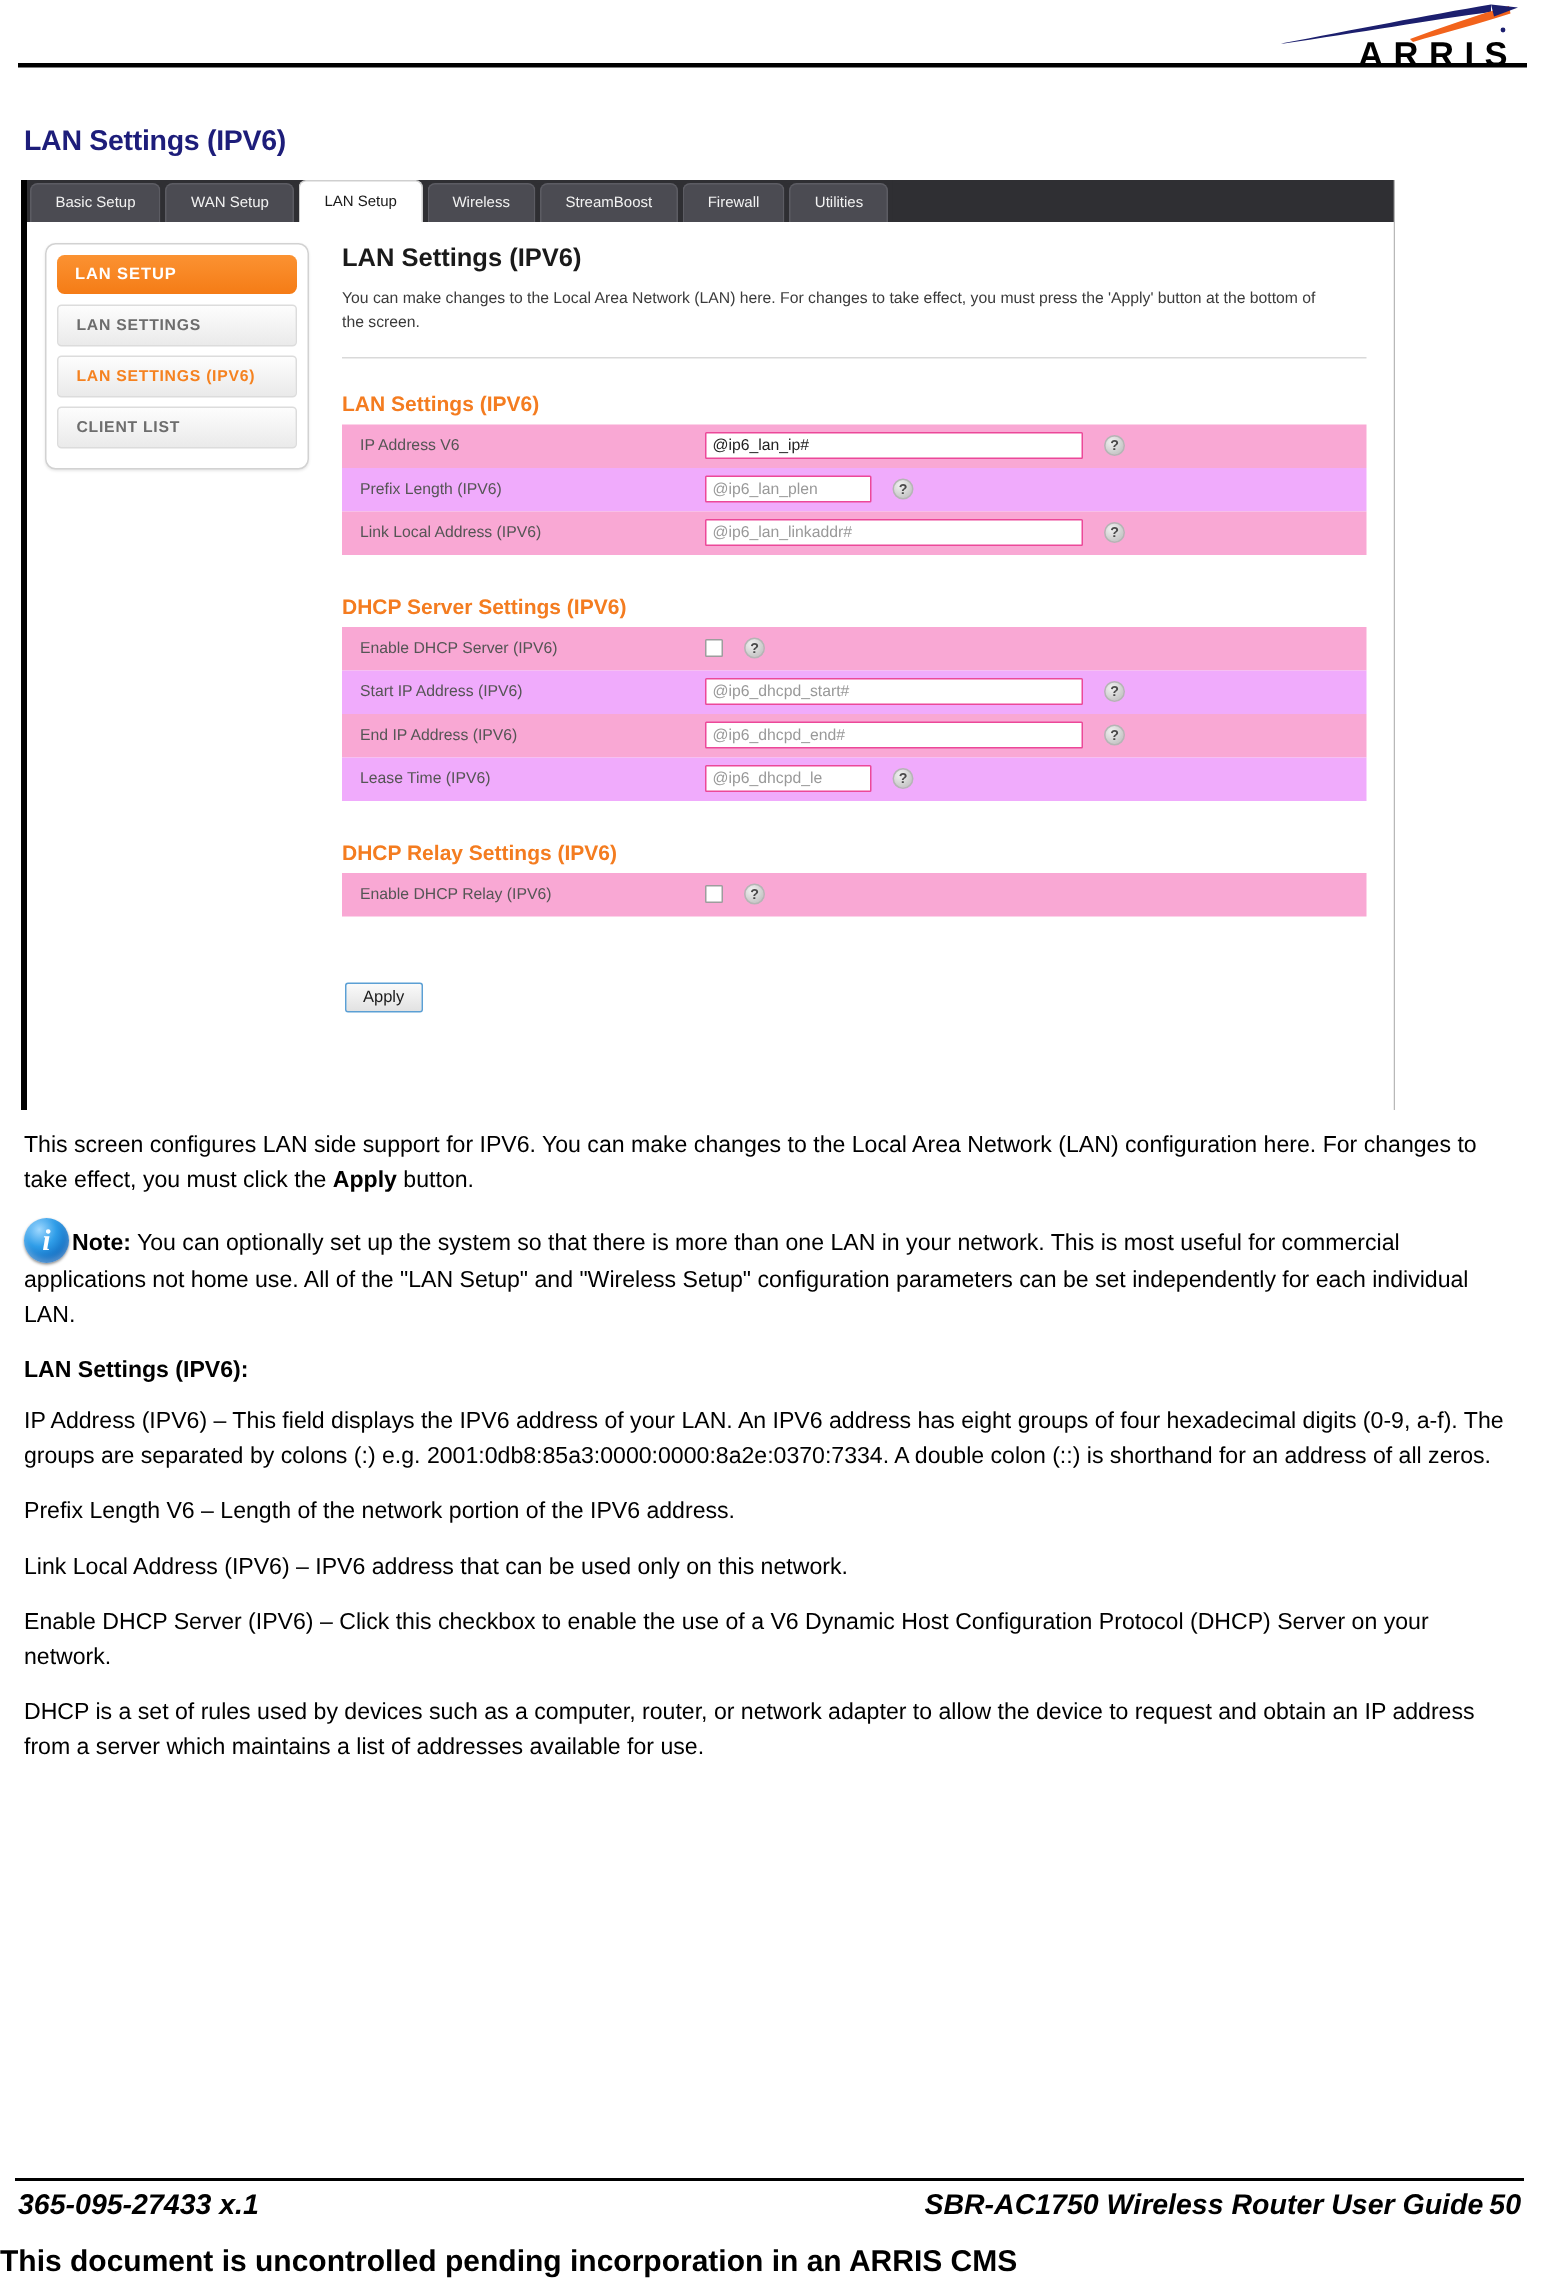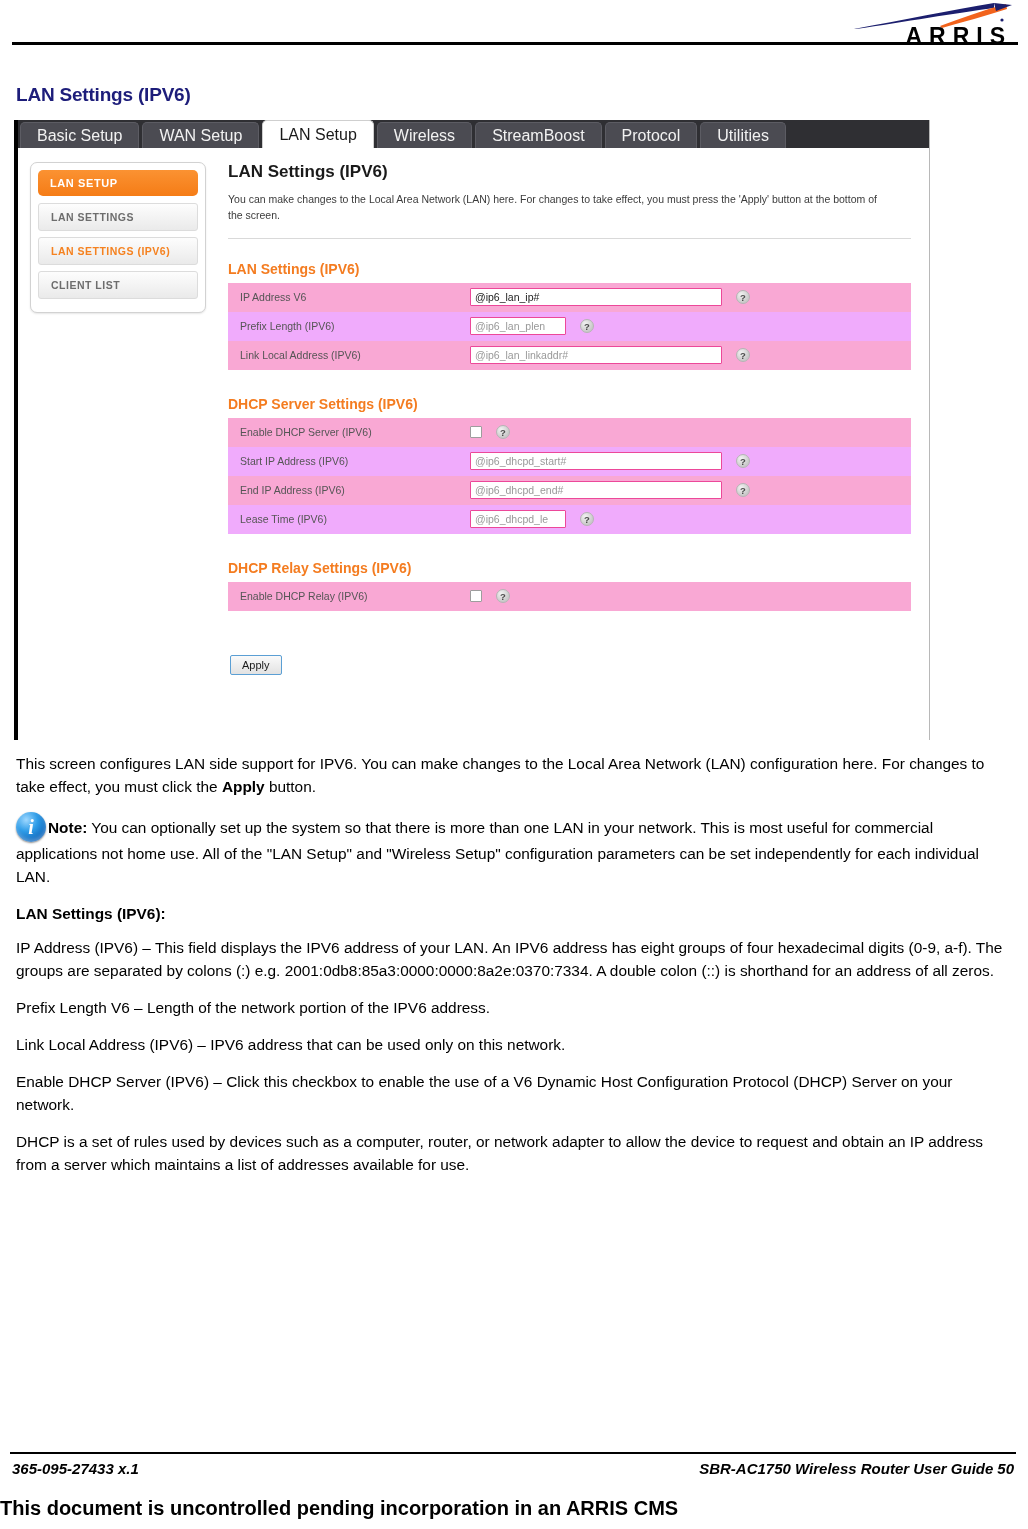--- a/index.html
+++ b/index.html
@@ -70,21 +70,21 @@
     display: flex;
     height: 28px;
     background: #2f2f33;
     align-items: flex-end;
     padding-left: 2px;
   }
   .tab {
     height: 26px;
     line-height: 26px;
     padding: 0 16px;
-    font-size: 16px;
+    font-size: 10px;
     color: #f2f2f2;
     background: #4b4b52;
     border-radius: 5px 5px 0 0;
     margin-right: 3px;
     white-space: nowrap;
     border: 1px solid #5c5c63;
     border-bottom: none;
   }
   .tab.active {
     background: #ffffff;
@@ -187,21 +187,21 @@
     font-family: "Liberation Sans", sans-serif;
     font-size: 10.5px;
     color: #999999;
     padding: 0 4px;
     line-height: 16px;
     overflow: hidden;
     white-space: nowrap;
     border-radius: 1px;
   }
   .tbox.wide { width: 252px; }
-  .tbox.narrow { width: 96px; }
+  .tbox.narrow { width: 111px; }
   .tbox.filled { color: #222222; }
 
   .cbox {
     width: 12px; height: 12px;
     border: 1px solid #9d9d9d;
     background: #ffffff;
     border-radius: 1px;
   }
 
   .help {
@@ -267,21 +267,21 @@
     left: 10px; right: 12px;
     top: 1452px;
     border-top: 2px solid #000000;
   }
   .footer-row {
     position: absolute;
     left: 12px; right: 14px;
     top: 1460px;
     display: flex;
     justify-content: space-between;
-    font-size: 15px;
+    font-size: 19px;
     font-style: italic;
     font-weight: bold;
   }
   .footer-right { display: flex; gap: 4px; }
   .footer-note {
     position: absolute;
     left: 0; right: 0;
     top: 1497px;
     text-align: left;
     font-size: 20px;
@@ -307,21 +307,21 @@
 <div class="doc-title">LAN Settings (IPV6)</div>
 
 <div class="shot">
 
   <div class="tabbar">
     <div class="tab">Basic Setup</div>
     <div class="tab">WAN Setup</div>
     <div class="tab active">LAN Setup</div>
     <div class="tab">Wireless</div>
     <div class="tab">StreamBoost</div>
-    <div class="tab">Protocol</div>
+    <div class="tab">Firewall</div>
     <div class="tab">Utilities</div>
     <div class="tabbar-filler"></div>
   </div>
 
   <div class="shot-body">
 
     <div class="sidebar">
       <div class="sidebar-box">
         <div class="nav-head">LAN SETUP</div>
         <div class="nav-item">LAN SETTINGS</div>

